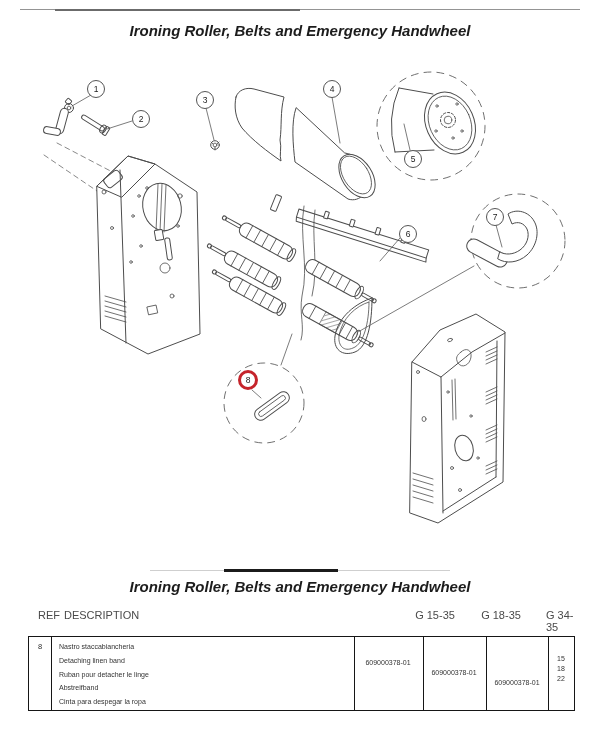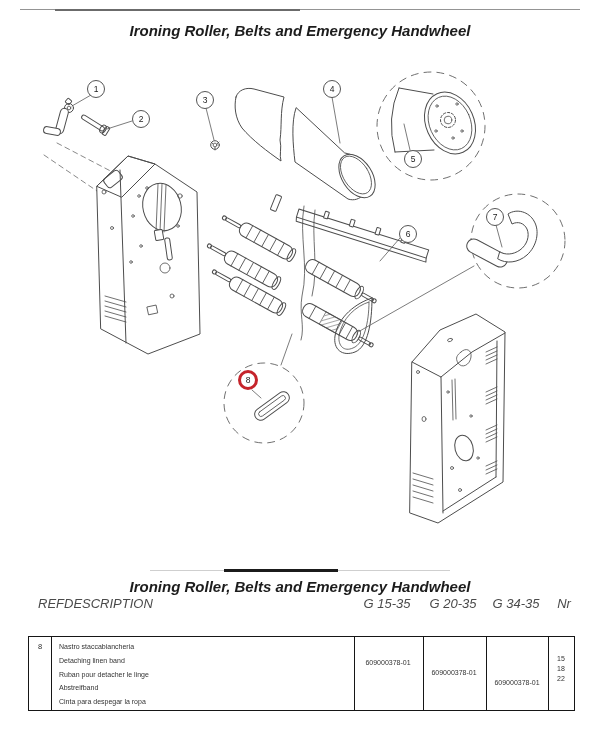--- a/index.html
+++ b/index.html
@@ -19,22 +19,22 @@
   .diagram .fillw{fill:#fff;}
   .diagram .thin{stroke-width:.8;}
   .diagram .dashc{stroke-dasharray:7 6;stroke:#707070;}
   .diagram .dashg{stroke-dasharray:5 4;stroke:#7a7a7a;stroke-width:.9;}
   .diagram .leader{stroke:#5a5a5a;stroke-width:.8;}
   .diagram .hatchfill{fill:url(#hatch);stroke:#4d4d4d;stroke-width:.6;}
   .callout{position:absolute;width:16px;height:16px;border:1px solid #555;border-radius:50%;
            background:#fff;font-size:8.5px;color:#222;display:flex;align-items:center;
            justify-content:center;line-height:1;}
   .callout.red{width:14px;height:14px;border:3.5px solid #c5242b;}
-  .tbl-head{position:absolute;top:596px;font-size:13px;font-style:italic;color:#4a4a4a;}
-  .center{transform:translateX(-50%);}
+  .tbl-head{position:absolute;top:609px;font-size:11px;color:#4a4a4a;}
+  .center{transform:translateX(-50%);margin-left:48px;}
   .parts-table{position:absolute;left:28px;top:636px;width:545px;height:73px;
                border:1.5px solid #161616;background:#fff;}
   .vline{position:absolute;top:0;bottom:0;width:1.2px;background:#161616;}
   .ref-cell{position:absolute;left:0;width:22px;top:5px;text-align:center;
             font-size:7.5px;color:#2e2e2e;}
   .desc-block{position:absolute;left:30px;top:3px;font-size:7px;color:#333;}
   .desc-block div{height:13.8px;line-height:13.8px;}
   .pn{position:absolute;font-size:7px;color:#333;transform:translateX(-50%);}
   .nr-block{position:absolute;left:519px;width:26px;top:17px;text-align:center;
             font-size:7px;color:#333;}
@@ -269,21 +269,21 @@
     </div>
 
   <div class="sep-rule-light"></div>
   <div class="sep-rule-dark"></div>
 
   <h2 class="title title-bottom">Ironing Roller, Belts and Emergency Handwheel</h2>
 
   <div class="tbl-head" style="left:38px;">REF</div>
   <div class="tbl-head" style="left:64px;">DESCRIPTION</div>
   <div class="tbl-head center" style="left:387px;">G 15-35</div>
-  <div class="tbl-head center" style="left:453px;">G 20-35</div>
+  <div class="tbl-head center" style="left:453px;">G 18-35</div>
   <div class="tbl-head center" style="left:516px;">G 34-35</div>
   <div class="tbl-head center" style="left:564px;">Nr</div>
 
   <div class="parts-table">
     <div class="vline" style="left:22px;"></div>
     <div class="vline" style="left:325px;"></div>
     <div class="vline" style="left:394px;"></div>
     <div class="vline" style="left:457px;"></div>
     <div class="vline" style="left:519px;"></div>
 

